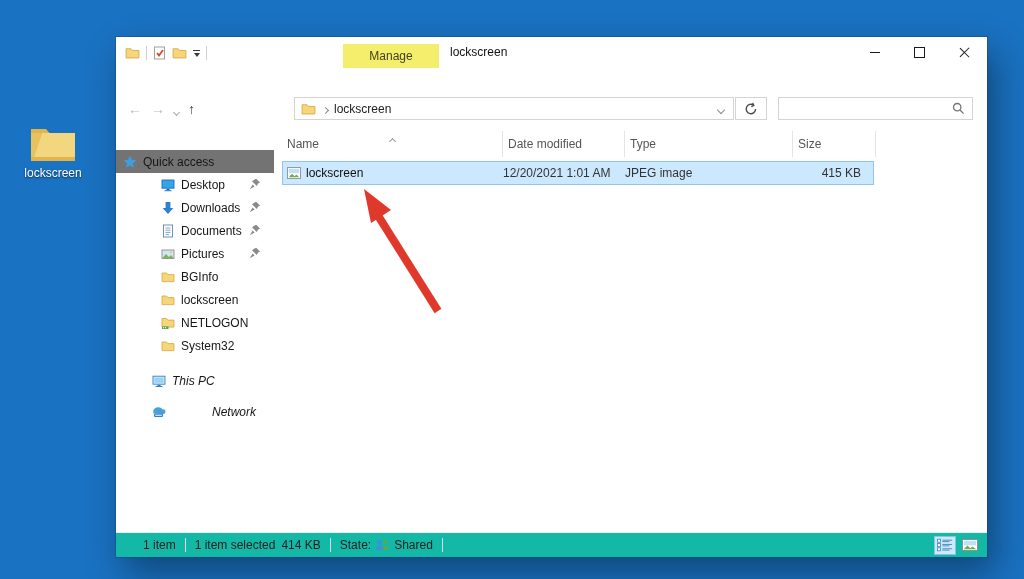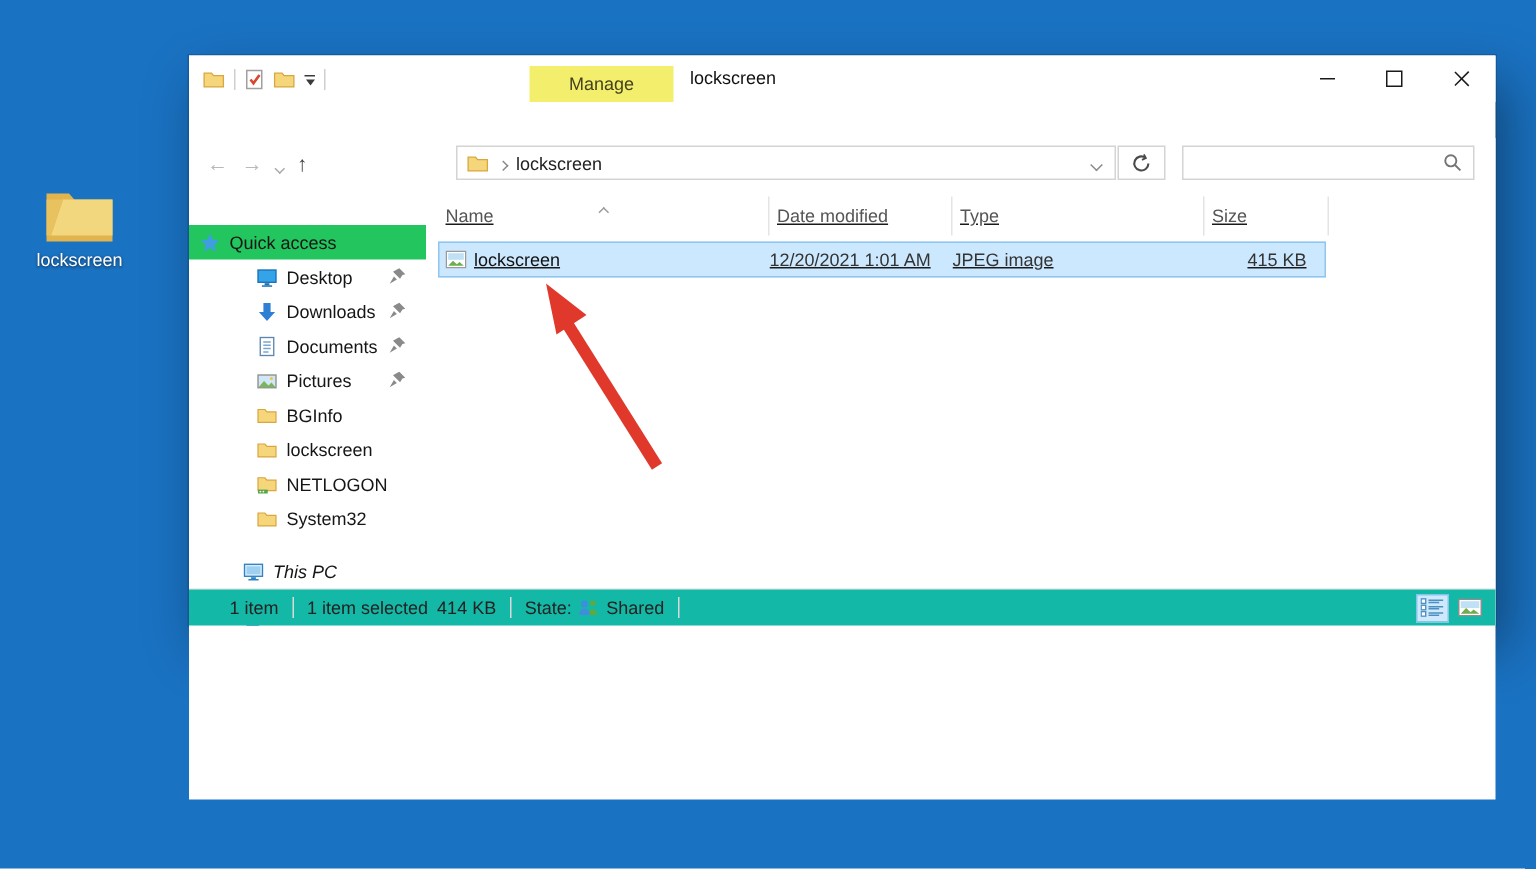--- a/index.html
+++ b/index.html
@@ -8,21 +8,21 @@
     background:var(--desktop-background,#1a72c2);
     font-family:"Liberation Sans","DejaVu Sans",sans-serif;
     -webkit-font-smoothing:antialiased;
   }
   
   .desktop-icon{position:absolute;left:18px;top:124px;width:70px;text-align:center;cursor:default;}
   .desktop-icon svg{display:block;margin:0 auto;}
   .desktop-icon-label{margin-top:4px;font-size:12px;color:#fff;text-shadow:0 1px 2px rgba(0,0,0,.65);}
   
   .window{
-    position:absolute;left:126px;top:37px;width:871px;height:380px;background:#fff;
+    position:absolute;left:116px;top:37px;width:871px;height:520px;background:#fff;
     box-shadow:0 0 0 1px rgba(20,60,100,.35), 8px 16px 34px rgba(0,0,0,.38);
     font-size:12px;color:#1a1a1a;
   }
   
   .title-bar{position:relative;height:31px;background:#fff;}
   .qat{position:absolute;left:9px;top:0;height:31px;display:flex;align-items:center;gap:6px;}
   .qat-sep{width:1px;height:14px;background:#cfcfcf;}
   .qat-drop{display:flex;flex-direction:column;align-items:center;gap:2px;padding-top:2px;}
   .qat-drop .bar{width:7px;height:1.5px;background:#3a3a3a;}
   .tri-down{width:0;height:0;border-left:3.5px solid transparent;border-right:3.5px solid transparent;border-top:4px solid #3a3a3a;}
@@ -66,25 +66,25 @@
   .search-box svg{margin-right:7px;}
   
   .main{position:absolute;top:88px;left:0;right:0;height:408px;background:#fff;}
   .sidebar{position:absolute;left:0;top:0;width:158px;height:100%;padding-top:25px;box-sizing:border-box;}
   .nav-item{height:23px;display:flex;align-items:center;position:relative;white-space:nowrap;}
   .nav-item .label{margin-left:6px;color:#161616;}
   .nav-item svg{flex:0 0 auto;}
   .ind0{padding-left:7px;}
   .ind1{padding-left:45px;}
   .indroot{padding-left:36px;font-style:italic;}
-  .qa-active{background:#22c55e;}
+  .qa-active{background:#737373;}
   .pin{position:absolute;right:13px;top:5px;}
   .gap-top12{margin-top:12px;} .gap-top8{margin-top:8px;gap:40px;}
   
-  .file-area{position:absolute;left:166px;top:6px;right:8px;text-decoration:underline;}
+  .file-area{position:absolute;left:166px;top:6px;right:8px;}
   .header-row{display:flex;height:26px;}
   .hcol{box-sizing:border-box;position:relative;border-right:1px solid #e4e4e4;color:#555;padding:6px 0 0 5px;}
   .hcol.name{width:221px;} .hcol.date{width:122px;} .hcol.type{width:168px;} .hcol.size{width:83px;}
   .sort-ind{position:absolute;left:108px;top:2px;}
   .sort-ind .chev{border-color:#9a9a9a;width:4px;height:4px;}
   .file-row{margin-top:4px;width:592px;height:24px;box-sizing:border-box;display:flex;align-items:center;
     background:var(--selection-fill,#cce8ff);border:1px solid var(--selection-border,#8fc6ef);}
   .fcell{box-sizing:border-box;white-space:nowrap;overflow:hidden;}
   .fcell.name{width:220px;display:flex;align-items:center;padding-left:4px;color:#111;}
   .fcell.name .fname{margin-left:5px;}

